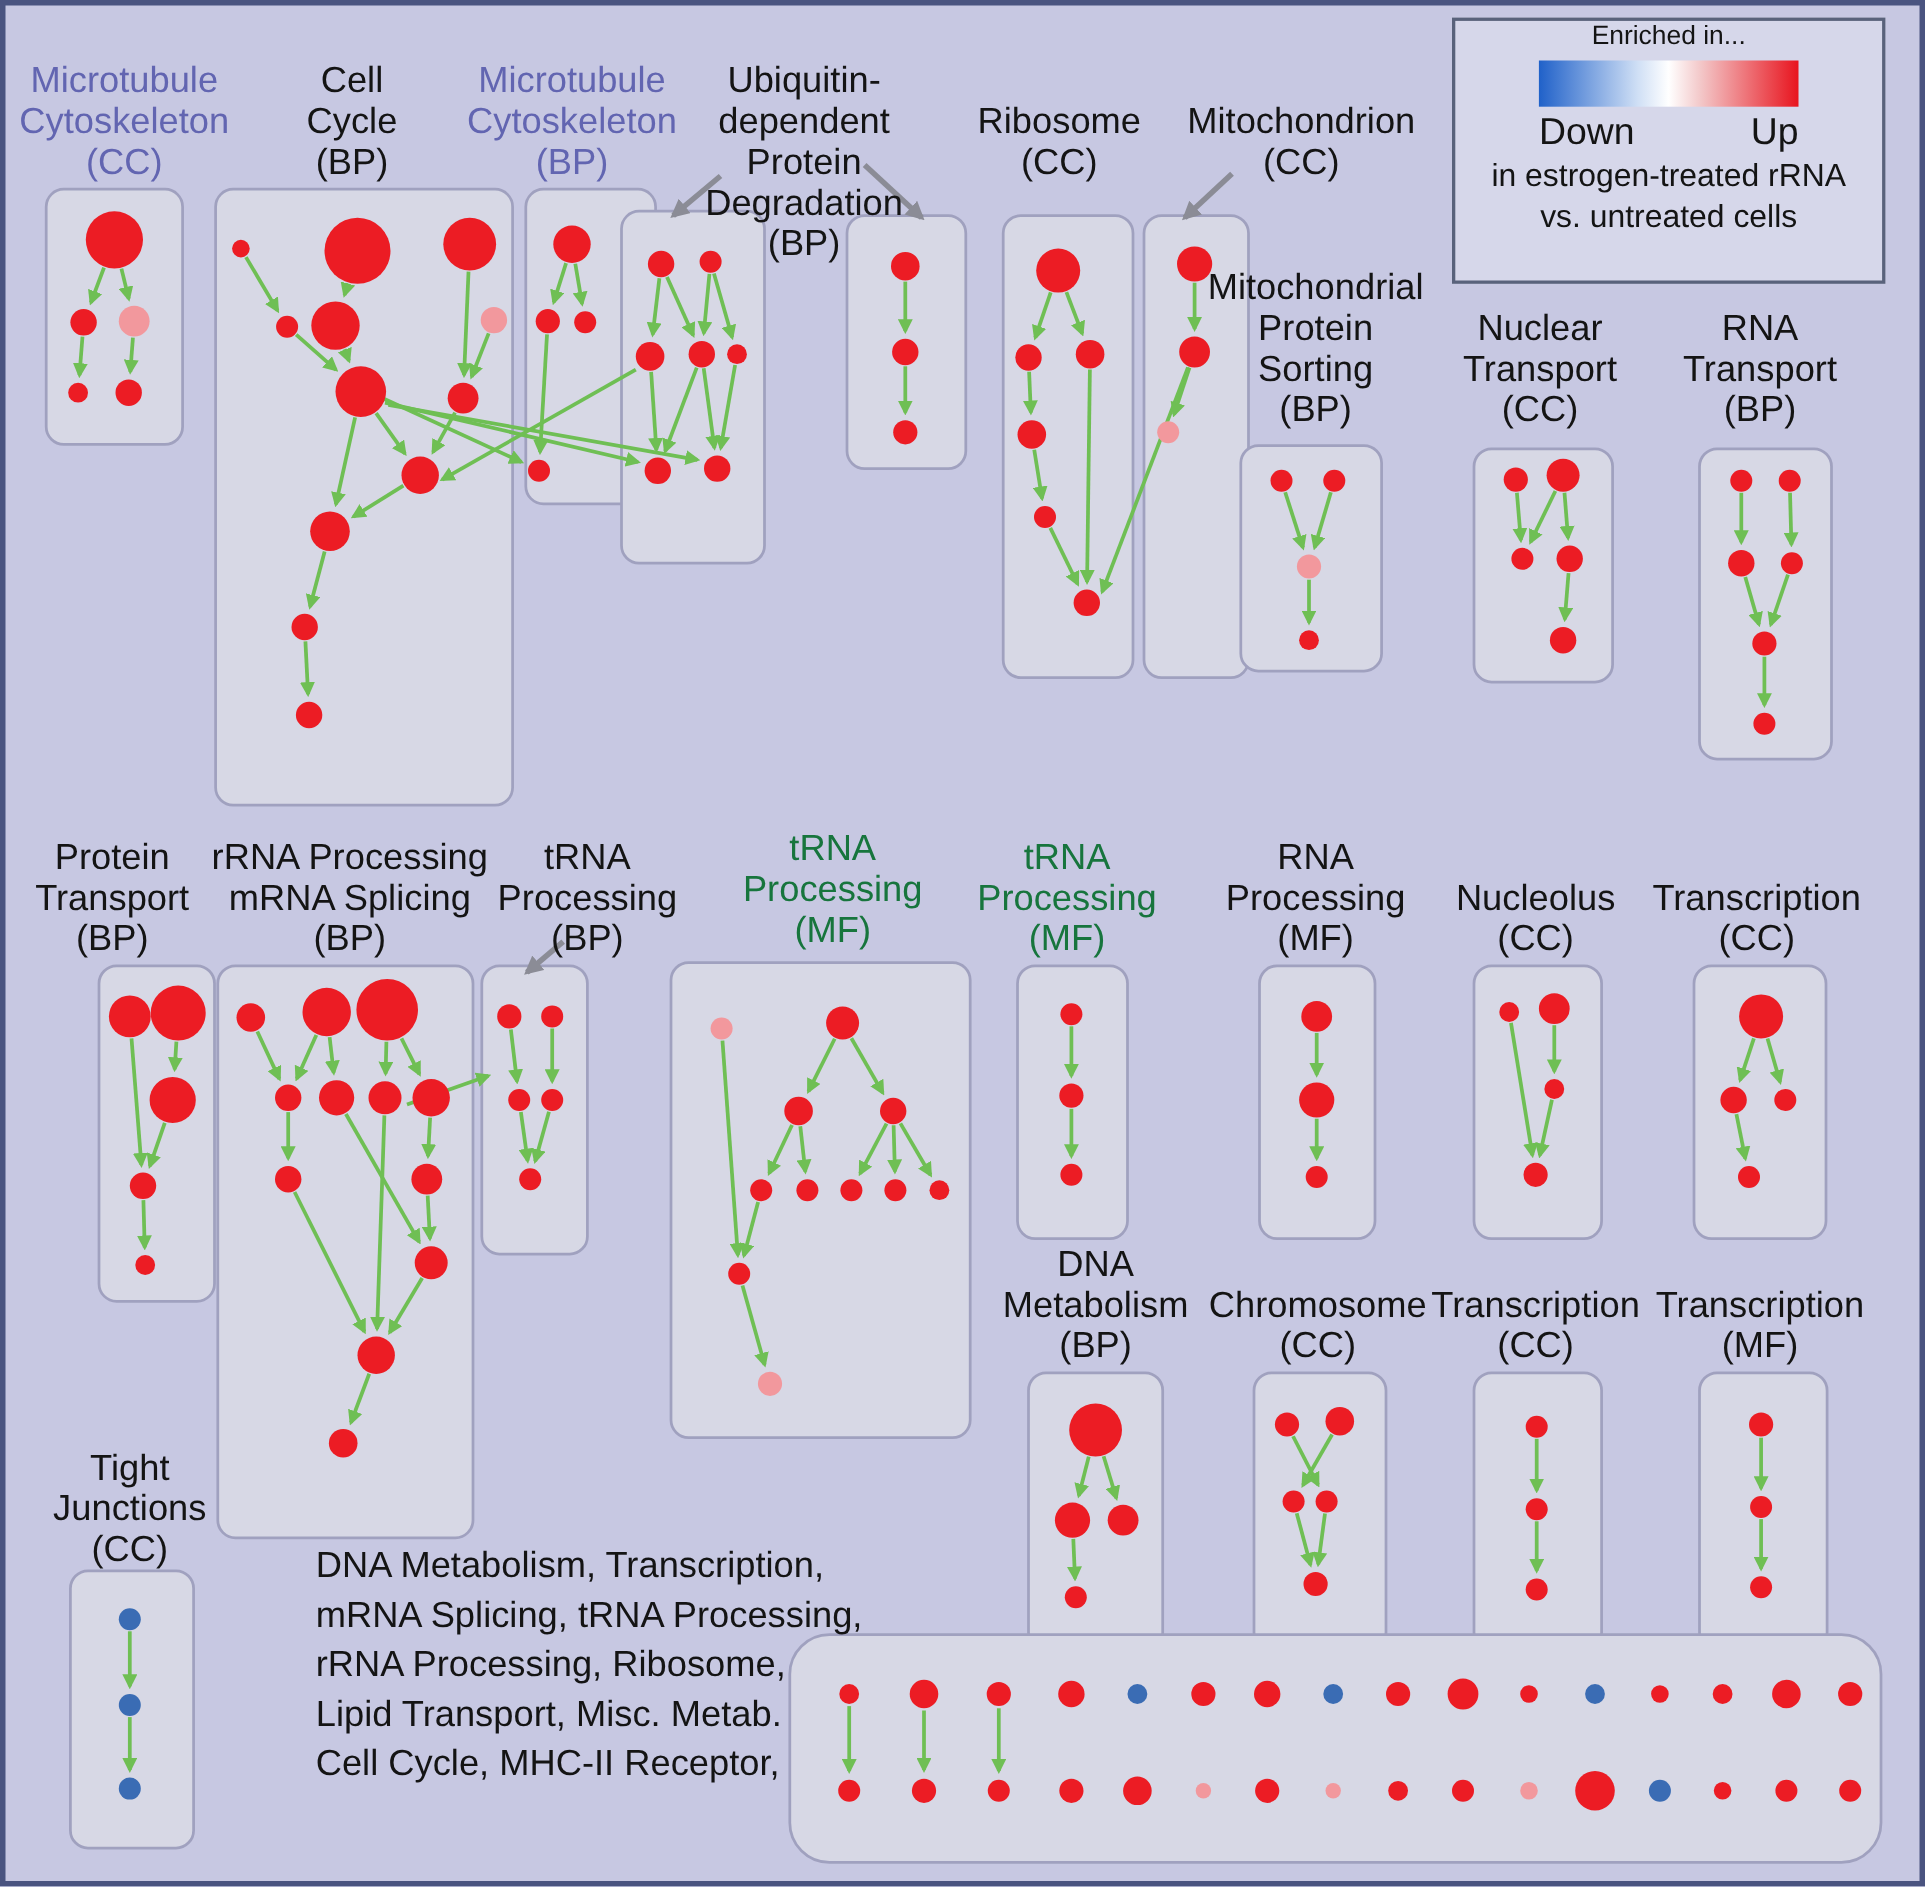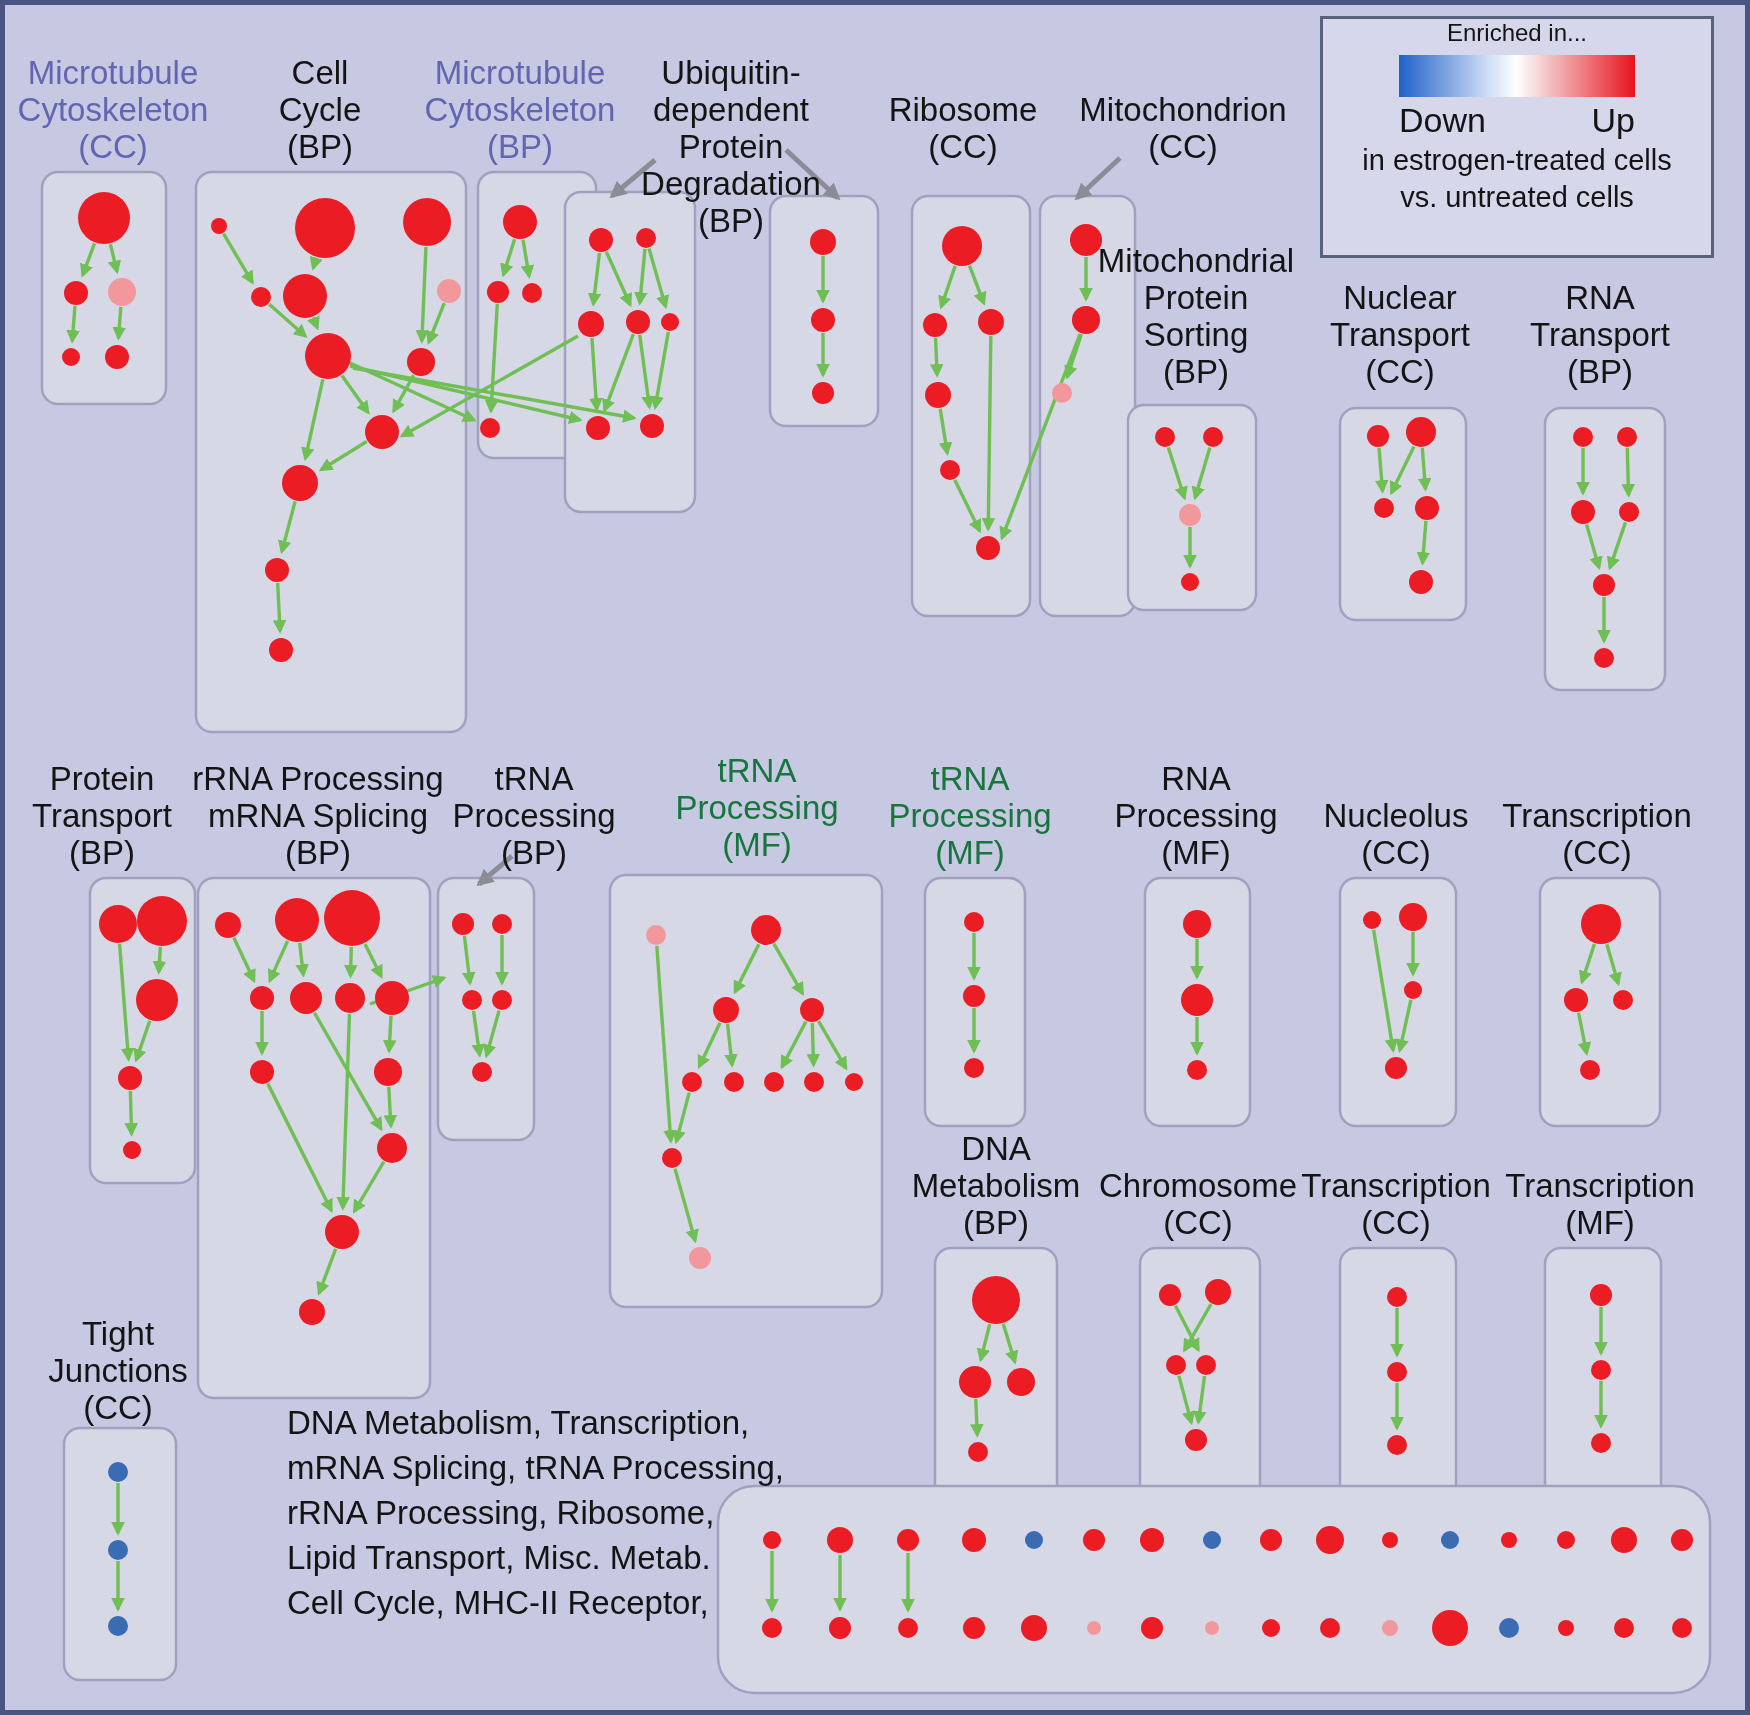--- a/index.html
+++ b/index.html
@@ -387,21 +387,21 @@
       <rect x="2.5" y="2.5" width="1745" height="1710" fill="none" stroke="#4a5480" stroke-width="5"></rect>
     </svg>
 
   <div class="legend">
     <div class="legend-title">Enriched in...</div>
     <div class="legend-bar" style="background: linear-gradient(90deg, rgb(32, 97, 201) 0%, rgb(207, 223, 245) 38%, rgb(255, 255, 255) 50%, rgb(243, 201, 202) 62%, rgb(232, 20, 30) 100%);"></div>
     <div class="legend-ends">
       <span>Down</span>
       <span>Up</span>
     </div>
-    <div class="legend-sub">in estrogen-treated cells</div>
+    <div class="legend-sub">in estrogen-treated rRNA</div>
     <div class="legend-sub">vs. untreated cells</div>
   </div>
 
   <div class="note">
     <div>DNA Metabolism, Transcription,</div>
     <div>mRNA Splicing, tRNA Processing,</div>
     <div>rRNA Processing, Ribosome,</div>
     <div>Lipid Transport, Misc. Metab.</div>
     <div>Cell Cycle, MHC-II Receptor,</div>
   </div>

